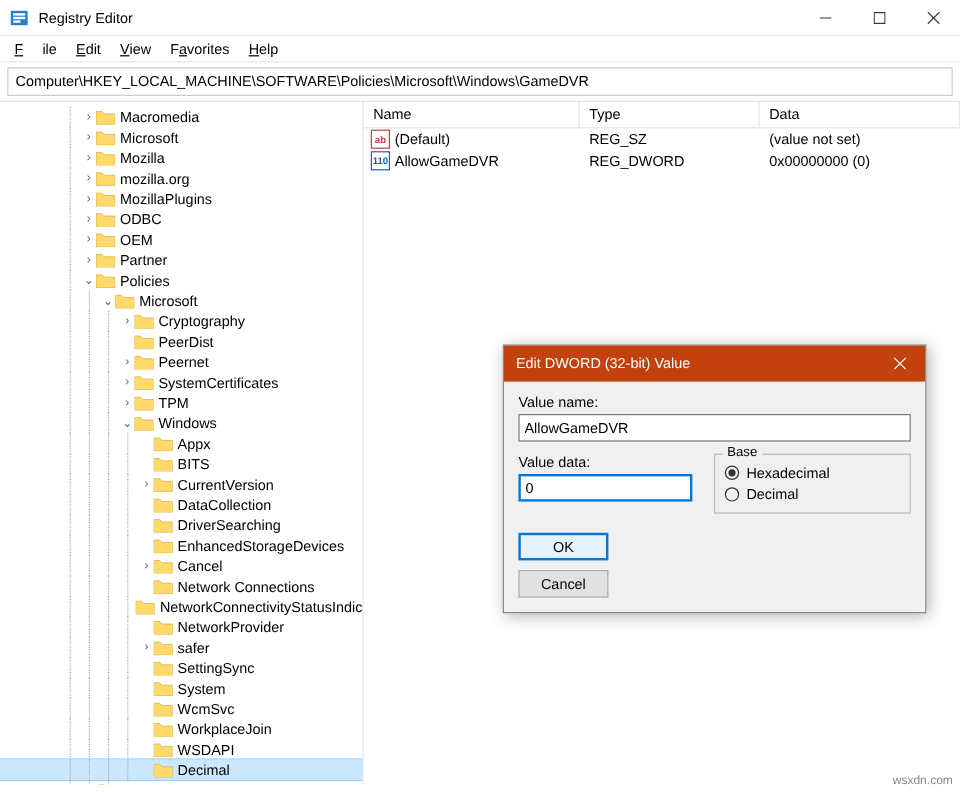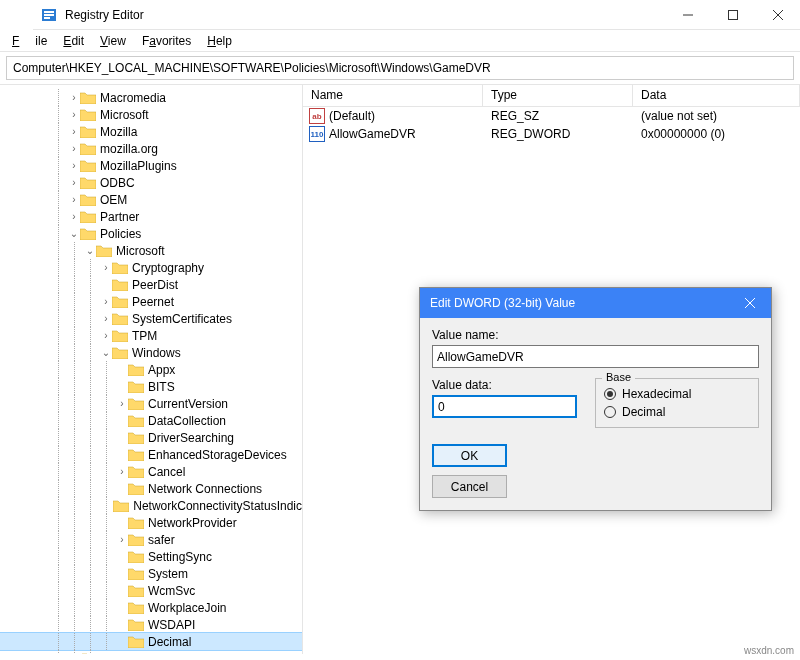--- a/index.html
+++ b/index.html
@@ -1,19 +1,19 @@
 <!DOCTYPE html>
 <html><head>
 <meta charset="utf-8">
 <style>
 * { box-sizing: border-box; font-family: "Segoe UI", Tahoma, sans-serif; font-size: 12px; }
 body { margin: 0; width: 800px; height: 660px; background: #fff; overflow: hidden; position: relative; }
 
 
-.titlebar { height: 30px; display: flex; align-items: center; border-bottom: 1px solid #e5e5e5; margin-left: 33px; }
+.titlebar { height: 30px; display: flex; align-items: center; border-bottom: 1px solid #e5e5e5; }
 .titlebar .app-icon { width: 16px; height: 16px; margin: 0 8px; }
 .titlebar .title { flex: 0 0 auto; }
 .titlebar .spacer { flex: 1; }
 .titlebar .wbtn { width: 45px; height: 30px; display: flex; align-items: center; justify-content: center; color: #333; }
 
 
 .menubar { height: 22px; display: flex; align-items: center; padding: 0 4px; border-bottom: 1px solid #e5e5e5; }
 .menubar span { padding: 2px 8px; }
 .menubar span u { text-decoration: underline; }
 
@@ -44,21 +44,21 @@
 .col-data { flex: 1; }
 .vrow { display: flex; height: 18px; align-items: center; }
 .vrow .col-name { display: flex; align-items: center; padding-left: 6px; gap: 4px; }
 .vrow .col-type, .vrow .col-data { padding-left: 8px; }
 .vicon { width: 16px; height: 16px; display: inline-flex; align-items: center; justify-content: center; font-size: 8px; font-weight: bold; }
 .vicon.sz { background: #fff; border: 1px solid #c04040; color: #c04040; }
 .vicon.dw { background: #fff; border: 1px solid #2060c0; color: #2060c0; }
 
 
 .dialog { position: absolute; left: 419px; top: 287px; width: 353px; background: #f0f0f0; border: 1px solid #888; box-shadow: 2px 2px 12px rgba(0,0,0,0.3); }
-.dialog .dtitle { height: 30px; background: #3b82f6; color: #fff; display: flex; align-items: center; padding: 0 10px; }
+.dialog .dtitle { height: 30px; background: #c2410c; color: #fff; display: flex; align-items: center; padding: 0 10px; }
 .dialog .dtitle .spacer { flex: 1; }
 .dialog .dclose { color: #fff; font-size: 14px; padding: 0 6px; }
 .dialog .dbody { padding: 10px 12px 12px; }
 .dialog label { display: block; margin-bottom: 3px; }
 .dialog input[type=text] { width: 100%; height: 23px; border: 1px solid #777; padding: 2px 4px; background: #fff; }
 .dialog .row2 { display: flex; gap: 18px; margin-top: 10px; }
 .dialog .vd { width: 145px; }
 .dialog .base { flex: 1; border: 1px solid #bbb; padding: 4px 8px 8px; position: relative; }
 .dialog .base .legend { position: absolute; top: -8px; left: 6px; background: #f0f0f0; padding: 0 4px; font-size: 11px; }
 .dialog .radio { display: flex; align-items: center; gap: 6px; margin-top: 4px; }

